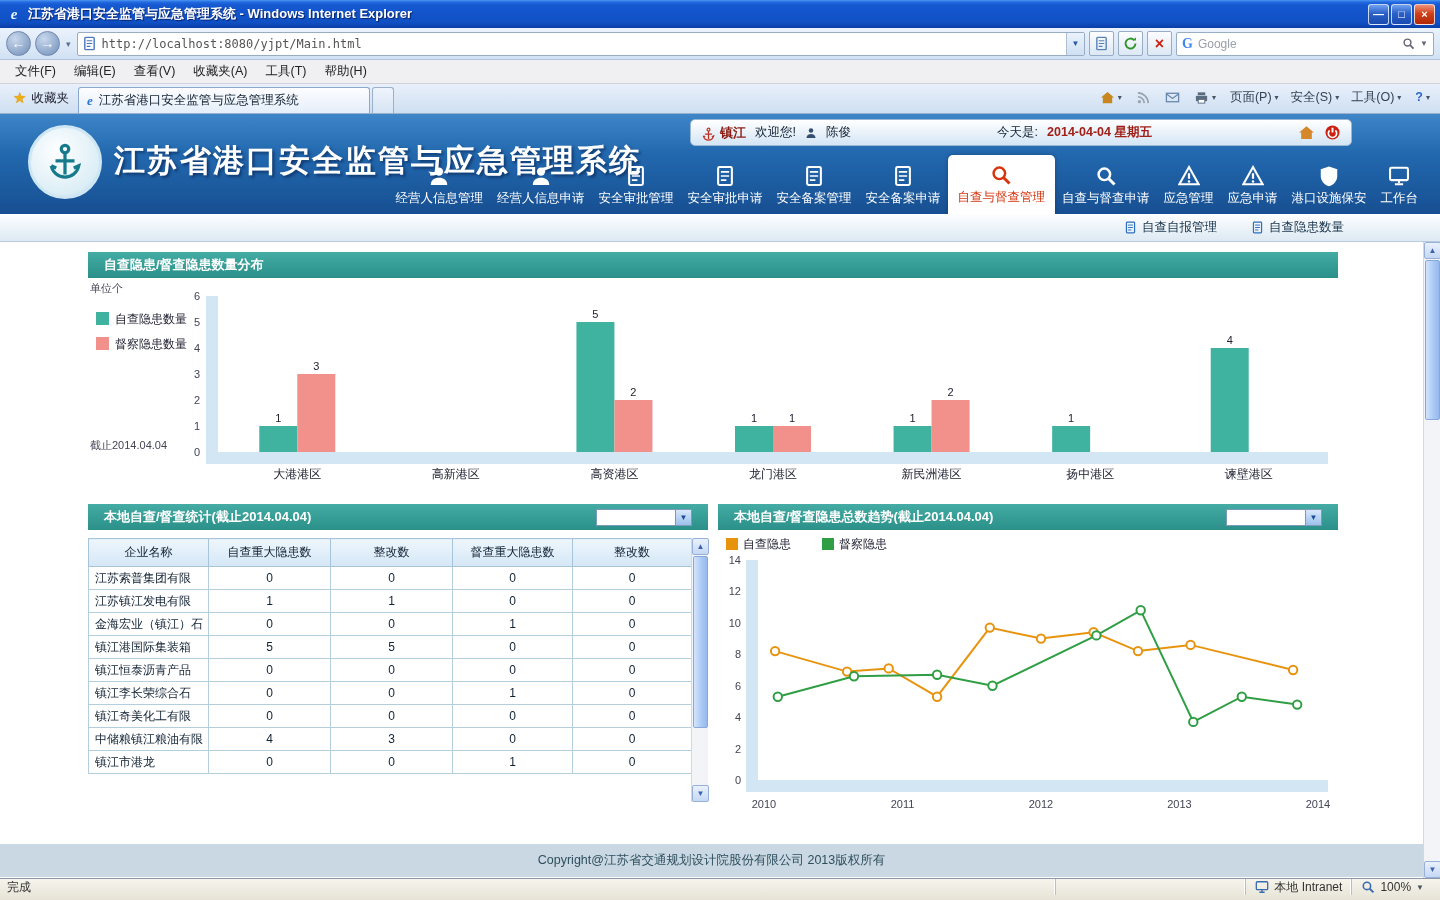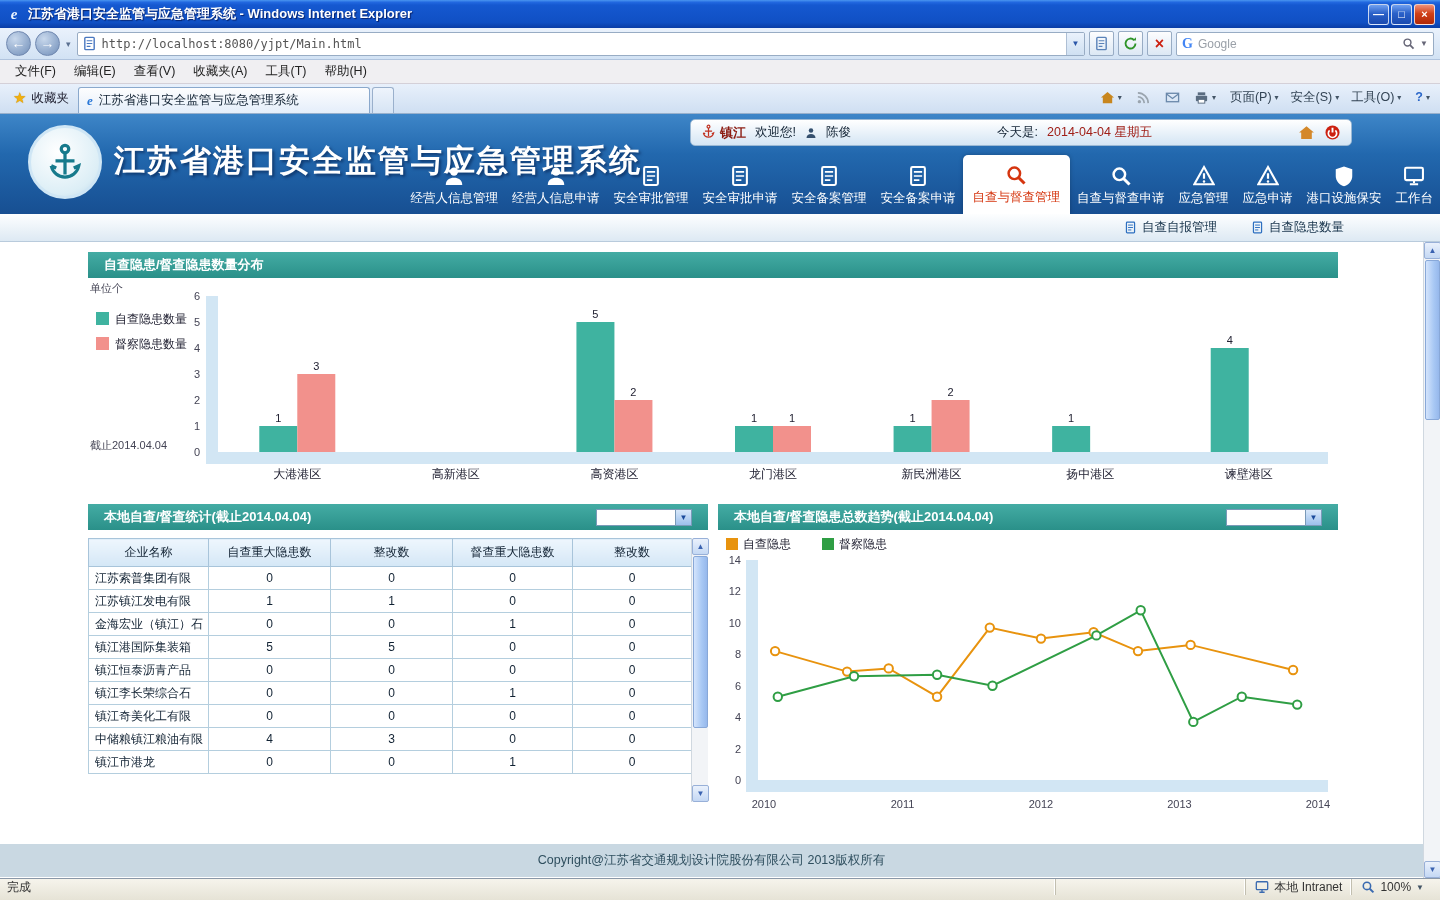--- a/index.html
+++ b/index.html
@@ -51,30 +51,30 @@
   .tbbtn.mail .icon { color:#6a88aa; }
   .tbbtn.printer .icon { color:#5a6c80; }
   .tbbtn.help { color:#2a66c8; font-weight:bold; }
 
   
   .siteheader { height:100px; background:linear-gradient(180deg,#3e86c8 0%,#2268ae 40%,#174f92 100%); position:relative; flex:none; overflow:hidden; }
   .logo-circle { position:absolute; left:28px; top:11px; width:74px; height:74px; border-radius:50%; background:radial-gradient(circle at 40% 35%,#ffffff,#dceef6 70%,#bcd8e8); border:3px solid #cfe6f5; display:flex; align-items:center; justify-content:center; }
   .logo-anchor { width:40px; height:40px; color:#167a8c; }
   .app-title { position:absolute; left:114px; top:26px; font-size:31px; font-weight:bold; color:#fff; letter-spacing:2px; text-shadow:2px 2px 3px rgba(0,20,60,.55); white-space:nowrap; }
   .welcomebar { position:absolute; top:5px; right:88px; width:662px; height:27px; background:linear-gradient(180deg,#ffffff,#d4e5f4); border:1px solid #9ab8d4; border-radius:5px; display:flex; align-items:center; padding:0 10px; gap:9px; font-size:12.5px; color:#123; }
-  .region-chip { display:flex; align-items:flex-start; gap:4px; font-weight:bold; color:#8b1a10; font-size:13px; }
+  .region-chip { display:flex; align-items:flex-end; gap:4px; font-weight:bold; color:#8b1a10; font-size:13px; }
   .region-chip .icon { width:15px; height:15px; color:#c03020; }
   .user-mini { width:12px; height:12px; color:#35506e; }
   .wb-spacer { flex:1; }
-  .today-value { color:#a02018; font-weight:normal; }
+  .today-value { color:#a02018; font-weight:bold; }
   .wb-ico { width:17px; height:17px; cursor:pointer; }
   .wb-ico.home { color:#d4882a; }
   .wb-ico.power { color:#cc2010; }
 
-  .mainnav { position:absolute; left:298px; right:0; bottom:0; display:flex; align-items:flex-end; justify-content:flex-end; }
+  .mainnav { position:absolute; left:298px; right:15px; bottom:0; display:flex; align-items:flex-end; justify-content:flex-end; }
   .nav-item { display:flex; flex-direction:column; align-items:center; padding:5px 7px 7px; color:#fff; font-size:12.5px; white-space:nowrap; cursor:pointer; }
   .nav-item .nav-icon { width:22px; height:22px; margin-bottom:3px; }
   .nav-item.active { background:#fff; color:#d5350f; border-radius:5px 5px 0 0; padding:9px 10px 8px; box-shadow:0 0 4px rgba(0,0,0,.25); }
 
   .subnav { height:28px; background:linear-gradient(180deg,#fdfeff,#dde9f3); border-bottom:1px solid #b9cbdc; display:flex; align-items:center; justify-content:flex-end; padding-right:96px; gap:34px; flex:none; }
   .subnav-item { display:flex; align-items:center; gap:5px; font-size:12.5px; color:#16324a; cursor:pointer; }
   .subnav-item .sn-icon { width:13px; height:13px; color:#2d6fc0; }
 
   
   .content { flex:1; position:relative; background:#fff; overflow:hidden; }

